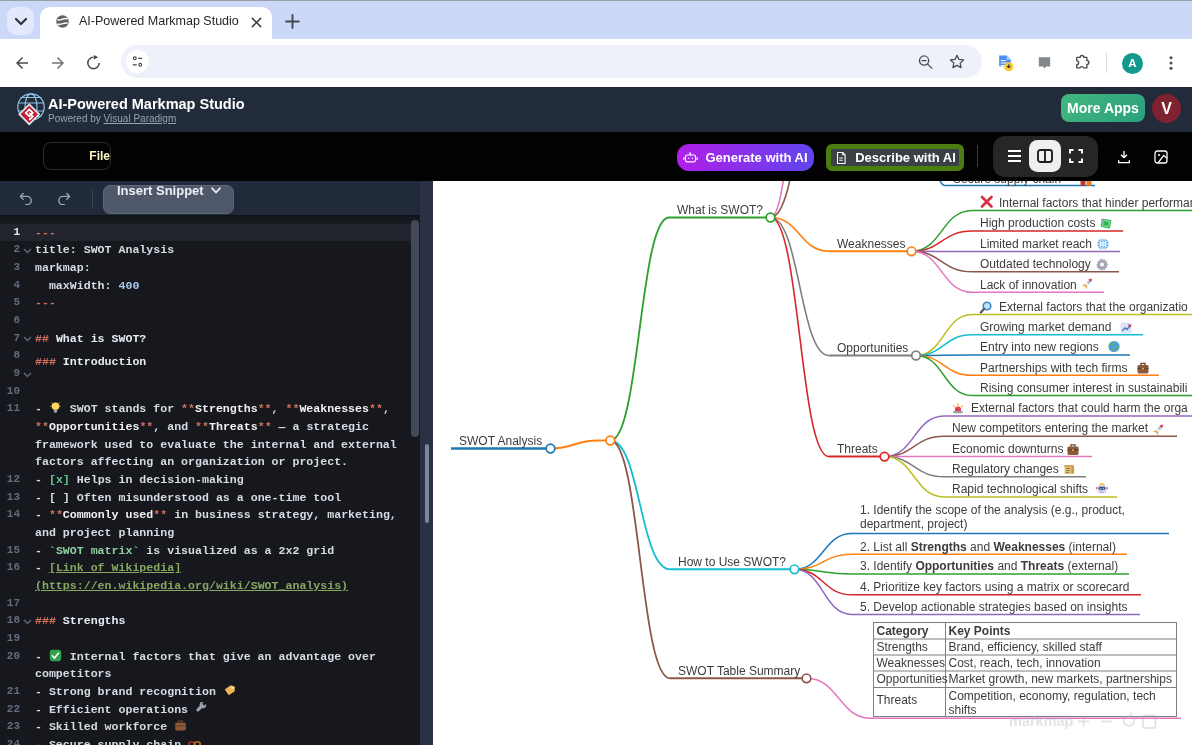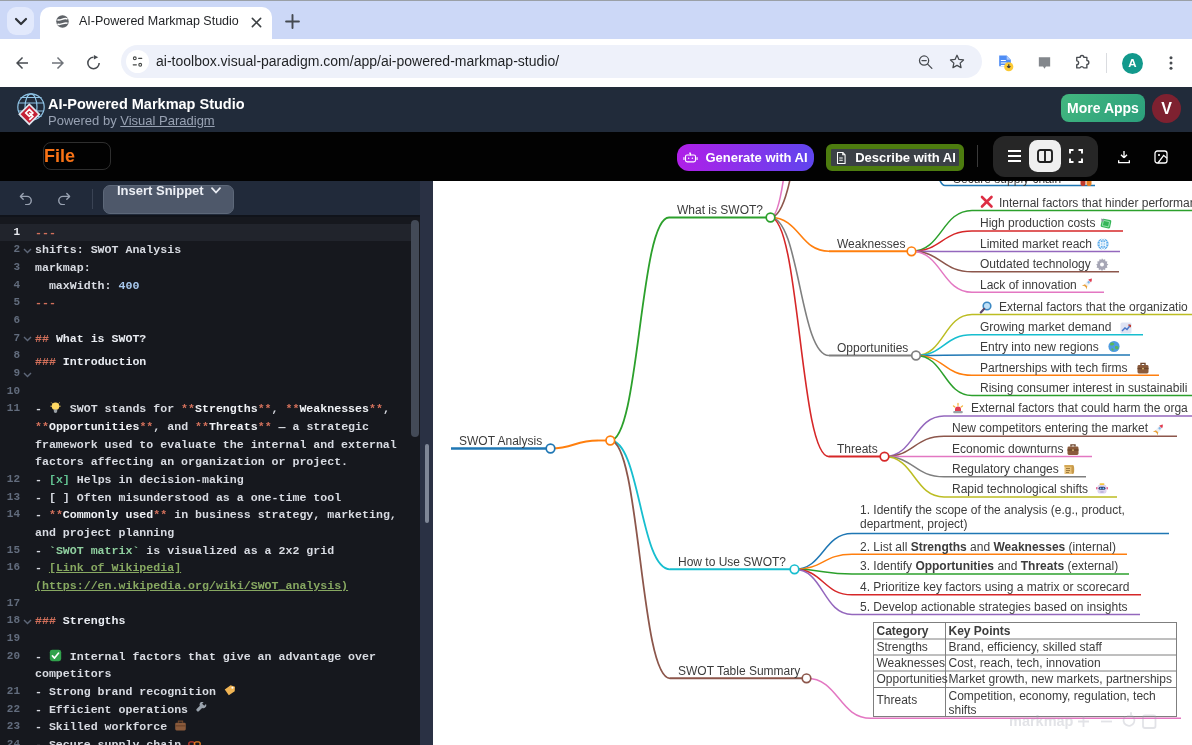--- a/index.html
+++ b/index.html
@@ -18,27 +18,27 @@
 .tunewrap{position:absolute;left:5px;top:5px;width:23px;height:23px;border-radius:50%;background:#fff;display:flex;align-items:center;justify-content:center}
 .url{position:absolute;left:35px;top:8px;font-size:14px;color:#1f2124;white-space:nowrap}
 .pic{position:absolute;top:50%;transform:translateY(-50%)}
 .pill .pic{position:absolute}
 .vsep{position:absolute;left:1106px;top:14px;width:1px;height:20px;background:#dadce0}
 .avatarA{position:absolute;left:1122px;top:13.5px;width:21px;height:21px;border-radius:50%;background:#12998c;color:#fff;font-size:11.5px;font-weight:bold;text-align:center;line-height:21px}
 
 .apphead{position:absolute;left:0;top:87px;width:1192px;height:45px;background:#212b3a}
 .vplogo{position:absolute;left:14px;top:5px}
 .apptitle{position:absolute;left:48px;top:9px;font-size:14.5px;font-weight:bold;color:#fff}
-.appsub{position:absolute;left:48px;top:26px;font-size:13px;color:#98a2b3}
+.appsub{position:absolute;left:48px;top:26px;font-size:10px;color:#98a2b3}
 .vpu{text-decoration:underline}
 .moreapps{position:absolute;left:1061px;top:7px;width:84px;height:28px;border-radius:8px;background:linear-gradient(135deg,#43b77f,#2b9f7c);color:#fff;font-size:14px;font-weight:bold;text-align:center;line-height:28px}
 .avatarV{position:absolute;left:1152px;top:6.5px;width:29px;height:29px;border-radius:50%;background:#7e2130;color:#fff;font-size:16px;font-weight:bold;text-align:center;line-height:29px}
 
 .toolbar{position:absolute;left:0;top:132px;width:1192px;height:49px;background:#020202}
-.filebtn{position:absolute;left:43px;top:10px;width:68px;height:28px;border:1px solid #2e2e2e;border-radius:8px;color:#f97316;font-size:18px;font-weight:bold;text-align:left;line-height:27px}
+.filebtn{position:absolute;left:43px;top:10px;width:68px;height:28px;border:1px solid #2e2e2e;border-radius:8px;color:#fef9c3;font-size:12px;font-weight:bold;text-align:right;line-height:27px}
 .genbtn{position:absolute;left:677px;top:12px;width:137px;height:27px;border-radius:12px;background:linear-gradient(90deg,#b01fe8,#5f45ee);color:#fff;display:flex;align-items:center;justify-content:center;gap:7px;font-size:13px;font-weight:bold}
 .descbtn{position:absolute;left:826px;top:12px;width:138px;height:27px;border-radius:6px;background:#3b4046;border:5px solid #4d7c0f;color:#fff;display:flex;align-items:center;justify-content:center;gap:7px;font-size:13px;font-weight:bold}
 .tsep{position:absolute;left:977px;top:13px;width:1px;height:22px;background:#3a3a3a}
 .segment{position:absolute;left:993px;top:3.5px;width:105px;height:41px;border-radius:12px;background:#262626}
 .segic{position:absolute;top:50%;transform:translateY(-50%)}
 .segsel{position:absolute;left:35.5px;top:4px;width:32px;height:32px;border-radius:8.5px;background:#efefef;display:flex;align-items:center;justify-content:center}
 .tbic{position:absolute;top:17px}
 
 .editor{position:absolute;left:0;top:181px;width:420px;height:564px;background:#16181e;overflow:hidden}
 .edtoolbar{position:absolute;left:0;top:0;width:420px;height:36px;background:#212a3a;border-bottom:2px solid #10131a}
@@ -98,21 +98,20 @@
       </svg>
   <div class="pill">
     <div class="tunewrap">
           <svg width="13" height="13" viewBox="0 0 24 24" fill="#444746">
             <circle cx="7" cy="6" r="2.6" fill="none" stroke="#444746" stroke-width="2"></circle>
             <rect x="13" y="5" width="8" height="2.4" rx="1.2"></rect>
             <circle cx="17" cy="18" r="2.6" fill="none" stroke="#444746" stroke-width="2"></circle>
             <rect x="3" y="17" width="8" height="2.4" rx="1.2"></rect>
           </svg>
         </div>
-    <span class="url">ai-toolbox.visual-paradigm.com/app/ai-powered-markmap-studio/</span>
     <svg class="pic" style="right:48px" width="17" height="17" viewBox="0 0 24 24">
           <circle cx="10" cy="10" r="6.5" fill="none" stroke="#474b50" stroke-width="1.8"></circle>
           <path d="M15 15 L21 21" stroke="#474b50" stroke-width="1.8" stroke-linecap="round"></path>
           <path d="M7 10h6" stroke="#474b50" stroke-width="1.8" stroke-linecap="round"></path>
         </svg>
     <svg class="pic" style="right:16px" width="18" height="18" viewBox="0 0 24 24">
           <path d="M12 3l2.6 5.6 6.1.7-4.5 4.2 1.2 6L12 16.5 6.6 19.5l1.2-6L3.3 9.3l6.1-.7z" fill="none" stroke="#474b50" stroke-width="1.7" stroke-linejoin="round"></path>
         </svg>
   </div>
   <svg class="navic" style="left:995px" width="20" height="20" viewBox="0 0 24 24">
@@ -216,21 +215,21 @@
           </svg></div>
 </div>
 <div class="code">
 <div class="activeline" style="top:6.6px"></div>
 <div class="ln lnact" style="top:6.6px">1</div>
 <div class="crow" style="top:6.6px"><span class="m">---</span></div>
 <div class="ln" style="top:24.3px">2</div>
 <svg class="fold" style="top:30.8px" width="9" height="6" viewBox="0 0 9 6">
           <path d="M1 1 L4.5 4.6 L8 1" stroke="#5d6678" stroke-width="1.4" fill="none"></path>
         </svg>
-<div class="crow" style="top:24.3px"><span class="t">shifts: SWOT Analysis</span></div>
+<div class="crow" style="top:24.3px"><span class="t">title: SWOT Analysis</span></div>
 <div class="ln" style="top:41.9px">3</div>
 <div class="crow" style="top:41.9px"><span class="t">markmap:</span></div>
 <div class="ln" style="top:59.6px">4</div>
 <div class="crow" style="top:59.6px"><span class="t">  maxWidth: </span><span class="n">400</span></div>
 <div class="ln" style="top:77.3px">5</div>
 <div class="crow" style="top:77.3px"><span class="m">---</span></div>
 <div class="ln" style="top:95.0px">6</div>
 <div class="ln" style="top:112.6px">7</div>
 <svg class="fold" style="top:119.1px" width="9" height="6" viewBox="0 0 9 6">
           <path d="M1 1 L4.5 4.6 L8 1" stroke="#5d6678" stroke-width="1.4" fill="none"></path>

